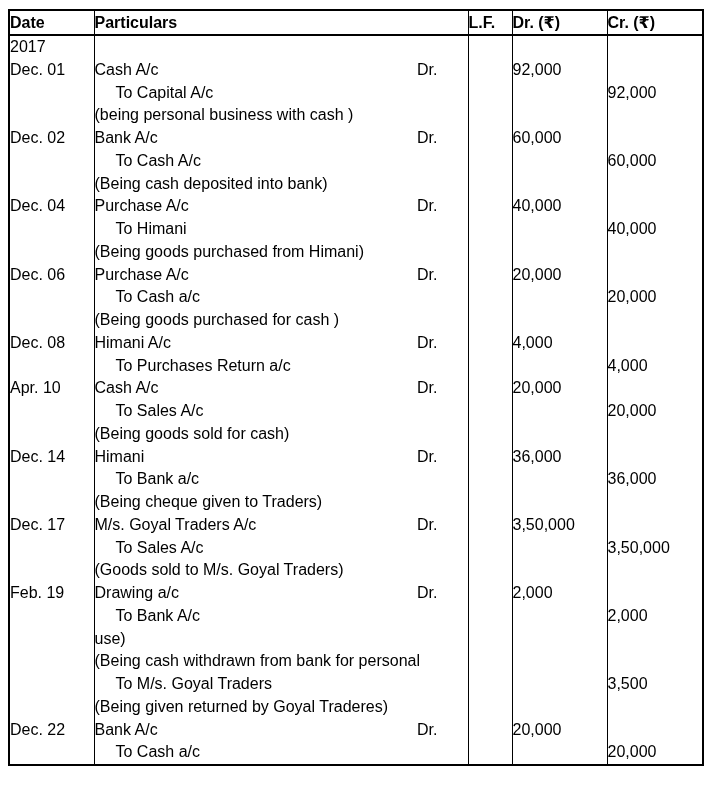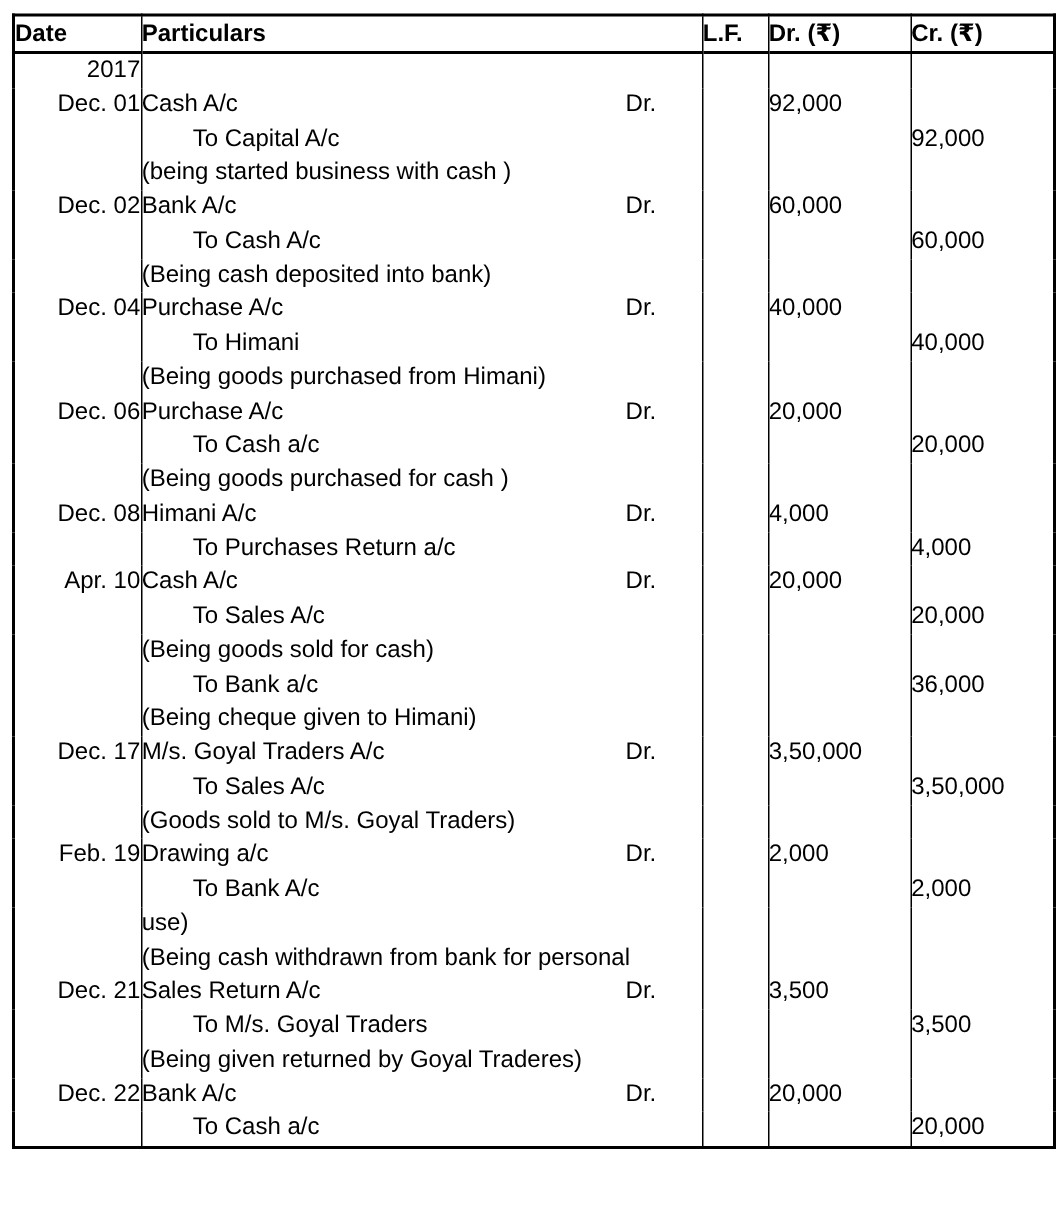--- a/index.html
+++ b/index.html
@@ -41,27 +41,27 @@
     text-align: left;
     height: 23px;
     line-height: 23px;
   }
   .journal tbody td {
     height: 22.75px;
     line-height: 22.75px;
     font-weight: 400;
   }
   
-  .c-date { padding-left: 8px; text-align: right; }
+  .c-date { padding-left: 8px; }
   .c-part { padding-left: 6px; position: relative; }
   .c-lf   { padding-left: 4px; }
   .c-dr   { padding-left: 5px; }
   .c-cr   { padding-left: 6px; }
   
-  tr.row-credit .c-part { padding-left: 34px; margin-left: 28px; }
+  tr.row-credit .c-part { padding-left: 21px; margin-left: 28px; }
   
   .dr-label {
     position: absolute;
     right: 30px;
     top: 0;
   }
 </style>
 </head>
 <body>
 
@@ -100,21 +100,21 @@
         </tr>
         <tr class="row-credit">
           <td class="c-date"></td>
           <td class="c-part"><span>To Capital A/c</span></td>
           <td class="c-lf"></td>
           <td class="c-dr"></td>
           <td class="c-cr">92,000</td>
         </tr>
         <tr class="row-narration">
           <td class="c-date"></td>
-          <td class="c-part"><span>(being started business with cash )</span></td>
+          <td class="c-part"><span>(being personal business with cash )</span></td>
           <td class="c-lf"></td>
           <td class="c-dr"></td>
           <td class="c-cr"></td>
         </tr>
         <tr class="row-debit">
           <td class="c-date">Dec. 02</td>
           <td class="c-part"><span class="dr-label">Dr.</span><span>Bank A/c</span></td>
           <td class="c-lf"></td>
           <td class="c-dr">60,000</td>
           <td class="c-cr"></td>
@@ -203,30 +203,37 @@
           <td class="c-dr"></td>
           <td class="c-cr">20,000</td>
         </tr>
         <tr class="row-narration">
           <td class="c-date"></td>
           <td class="c-part"><span>(Being goods sold for cash)</span></td>
           <td class="c-lf"></td>
           <td class="c-dr"></td>
           <td class="c-cr"></td>
         </tr>
+        <tr class="row-debit">
+          <td class="c-date">Dec. 14</td>
+          <td class="c-part"><span class="dr-label">Dr.</span><span>Himani</span></td>
+          <td class="c-lf"></td>
+          <td class="c-dr">36,000</td>
+          <td class="c-cr"></td>
+        </tr>
         <tr class="row-credit">
           <td class="c-date"></td>
           <td class="c-part"><span>To Bank a/c</span></td>
           <td class="c-lf"></td>
           <td class="c-dr"></td>
           <td class="c-cr">36,000</td>
         </tr>
         <tr class="row-narration">
           <td class="c-date"></td>
-          <td class="c-part"><span>(Being cheque given to Himani)</span></td>
+          <td class="c-part"><span>(Being cheque given to Traders)</span></td>
           <td class="c-lf"></td>
           <td class="c-dr"></td>
           <td class="c-cr"></td>
         </tr>
         <tr class="row-debit">
           <td class="c-date">Dec. 17</td>
           <td class="c-part"><span class="dr-label">Dr.</span><span>M/s. Goyal Traders A/c</span></td>
           <td class="c-lf"></td>
           <td class="c-dr">3,50,000</td>
           <td class="c-cr"></td>
@@ -264,27 +271,20 @@
           <td class="c-part"><span>use)</span></td>
           <td class="c-lf"></td>
           <td class="c-dr"></td>
           <td class="c-cr"></td>
         </tr>
         <tr class="row-narration">
           <td class="c-date"></td>
           <td class="c-part"><span>(Being cash withdrawn from bank for personal</span></td>
           <td class="c-lf"></td>
           <td class="c-dr"></td>
-          <td class="c-cr"></td>
-        </tr>
-        <tr class="row-debit">
-          <td class="c-date">Dec. 21</td>
-          <td class="c-part"><span class="dr-label">Dr.</span><span>Sales Return A/c</span></td>
-          <td class="c-lf"></td>
-          <td class="c-dr">3,500</td>
           <td class="c-cr"></td>
         </tr>
         <tr class="row-credit">
           <td class="c-date"></td>
           <td class="c-part"><span>To M/s. Goyal Traders</span></td>
           <td class="c-lf"></td>
           <td class="c-dr"></td>
           <td class="c-cr">3,500</td>
         </tr>
         <tr class="row-narration">

